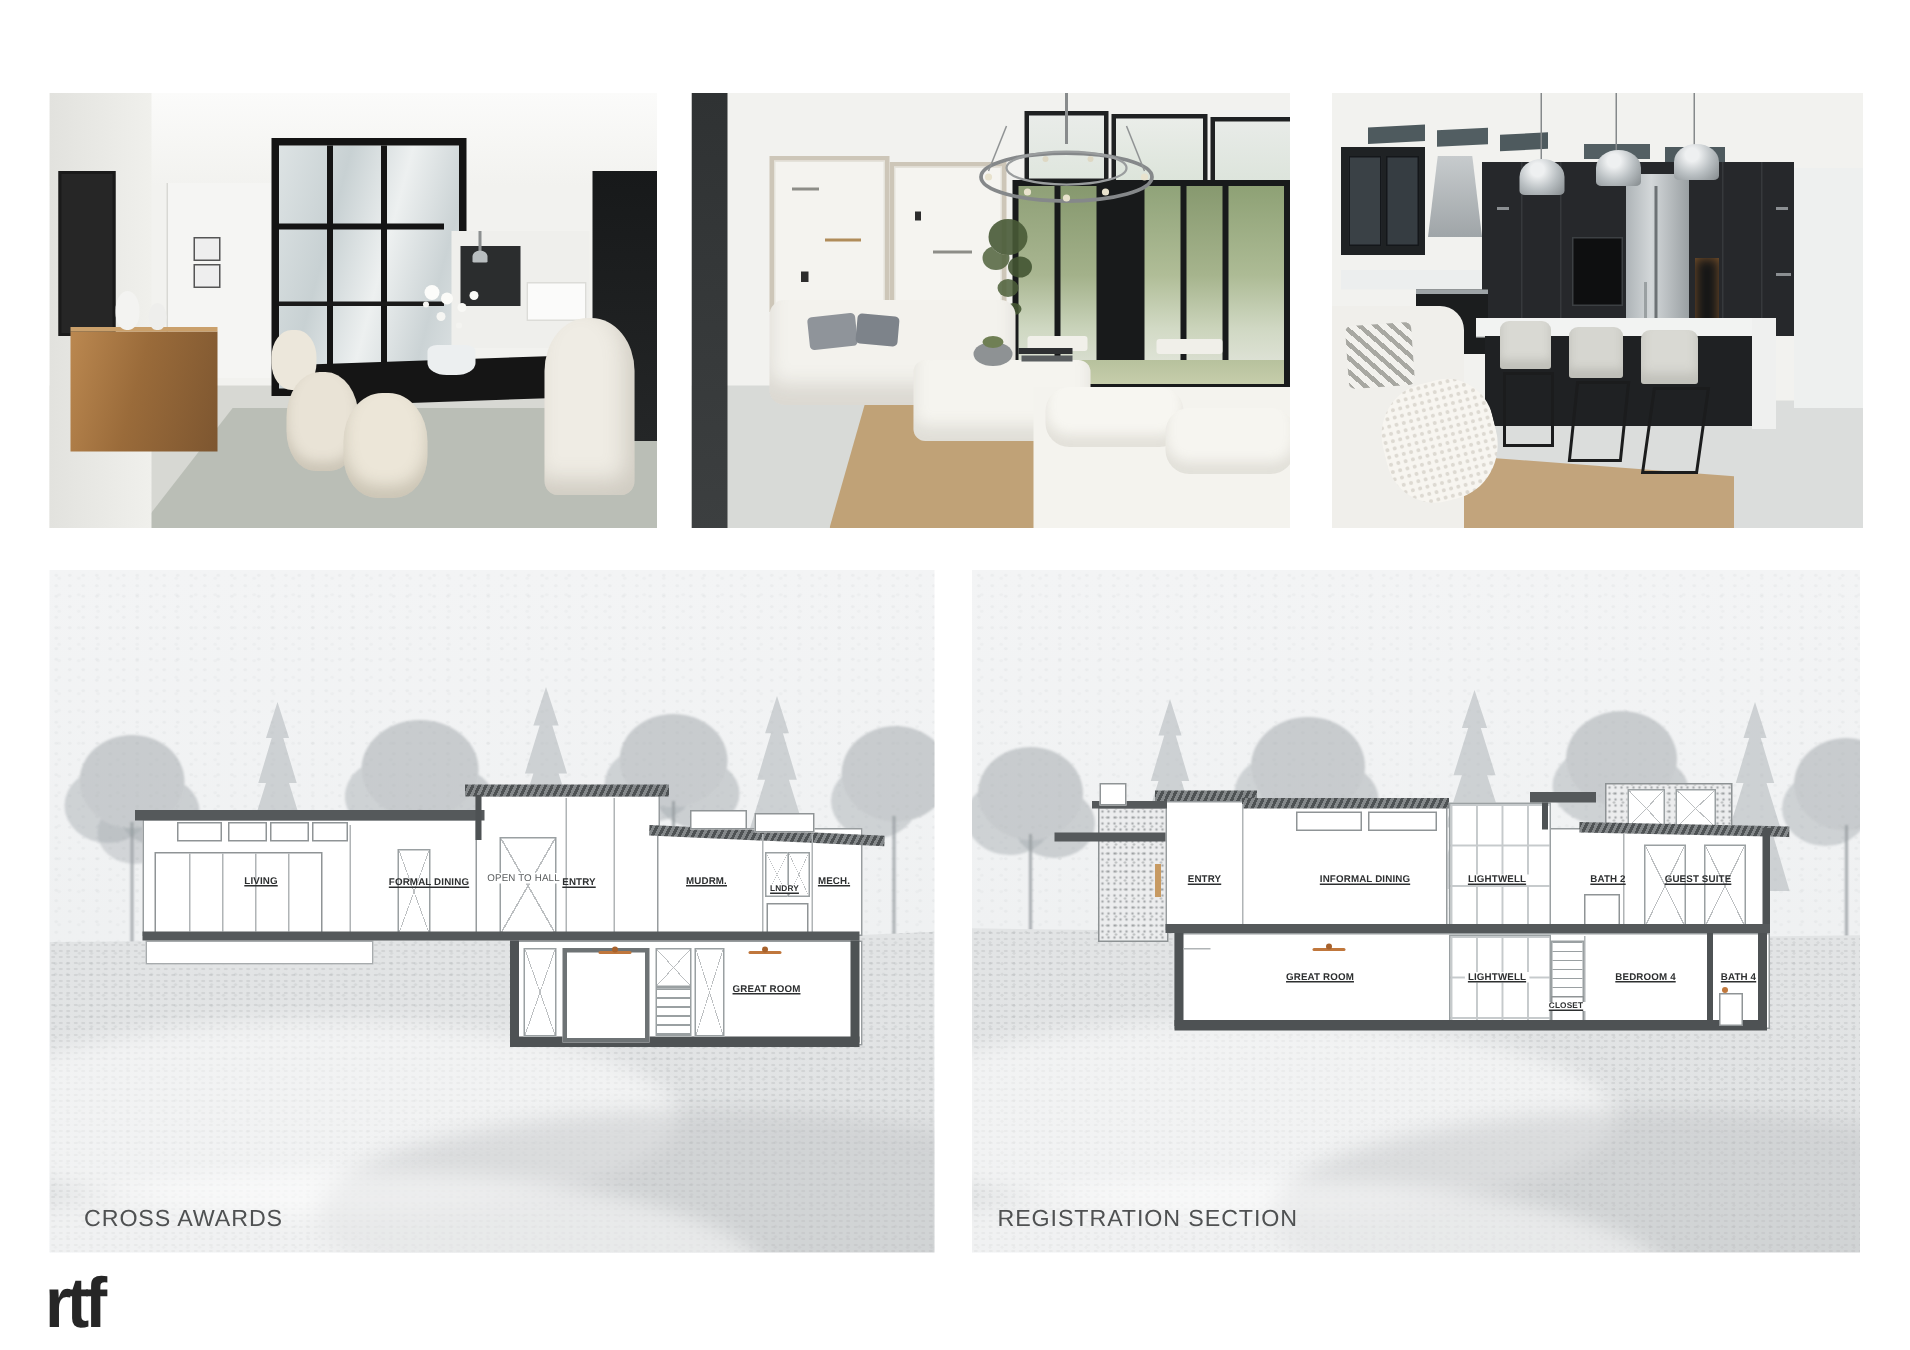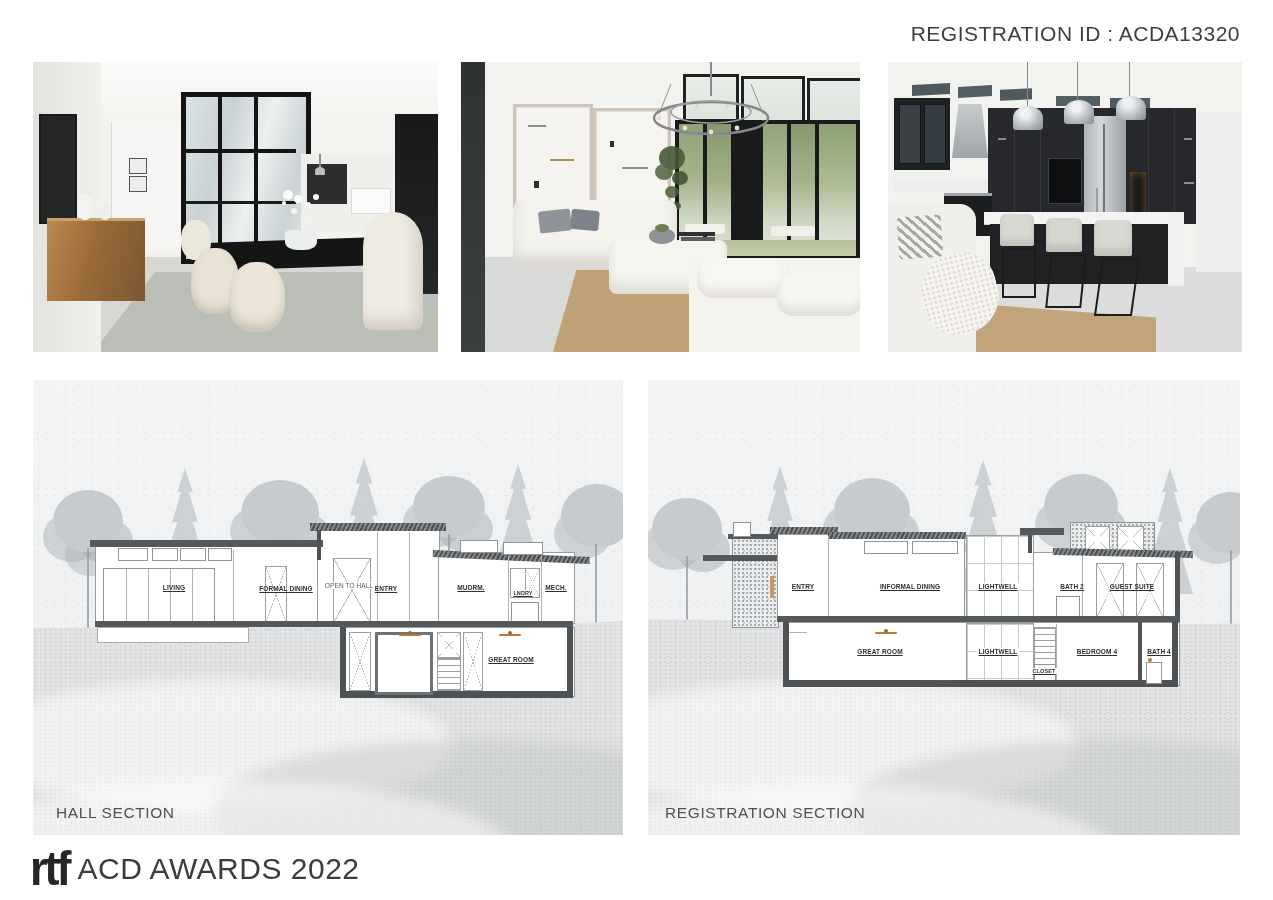--- a/index.html
+++ b/index.html
@@ -69,21 +69,20 @@
   .footer{position:absolute;left:30px;top:846px;display:flex;align-items:center;gap:9px;}
   .rtf-mark{font-size:45px;font-weight:bold;color:#262626;letter-spacing:-3px;line-height:1;
             transform:scaleY(1.05);}
   .awards-text{font-size:30px;color:#3a3c3d;letter-spacing:.5px;}
 </style>
 </head>
 <body>
 
 <div class="board">
 
-  <div class="reg-id">REGISTRATION ID : ACDA13320</div>
 
   <div class="photo" style="left:33px;width:405px;">
     <div class="abs" style="left:0;top:0;width:405px;height:62px;background:linear-gradient(#fbfbfa,#f2f2ef);"></div>
     <div class="abs" style="left:0;top:195px;width:405px;height:95px;background:#d7d8d3;"></div>
     <div class="abs" style="left:60px;top:210px;width:345px;height:80px;background:#babeb6;clip-path:polygon(18% 0,100% 0,100% 100%,0 100%);"></div>
     <div class="abs" style="left:0;top:0;width:68px;height:290px;background:linear-gradient(to right,#e2e2de,#f0f0ec);"></div>
     <div class="abs" style="left:6px;top:52px;width:34px;height:106px;background:#262626;border:2px solid #1a1a1a;"></div>
     <div class="abs" style="left:78px;top:60px;width:70px;height:130px;background:#f5f5f3;border-left:1px solid #d8d8d4;"></div>
     <div class="abs" style="left:96px;top:96px;width:16px;height:14px;border:1px solid #555;background:#eee;"></div>
     <div class="abs" style="left:96px;top:114px;width:16px;height:14px;border:1px solid #555;background:#eee;"></div>
@@ -315,21 +314,21 @@
     <div class="fan" style="left:466px;top:250px;"></div>
 
     <span class="rlbl" style="left:141px;top:204px;">LIVING</span>
     <span class="rlbl" style="left:253px;top:205px;">FORMAL DINING</span>
     <span class="rlbl nou chip" style="left:316px;top:202px;">OPEN TO HALL</span>
     <span class="rlbl" style="left:353px;top:205px;">ENTRY</span>
     <span class="rlbl" style="left:438px;top:204px;">MUDRM.</span>
     <span class="rlbl sm chip" style="left:490px;top:210px;">LNDRY</span>
     <span class="rlbl" style="left:523px;top:204px;">MECH.</span>
     <span class="rlbl" style="left:478px;top:276px;">GREAT ROOM</span>
-    <div class="caption" style="left:23px;top:424px;">HALL SECTION</div>
+    <div class="caption" style="left:23px;top:424px;">CROSS AWARDS</div>
   </div>
 
   <div class="panel" style="left:648px;width:592px;">
 
     <div class="tree" style="left:4px;top:118px;">
         <div class="canopy" style="width:70px;height:62px;box-shadow:-14px 16px 0 -6px rgba(165,171,175,.45),16px 20px 0 -8px rgba(165,171,175,.5);"></div>
         <div class="trunk" style="left:34px;top:58px;height:80px;"></div>
       </div>
     <div class="pine" style="left:100px;top:86px;width:64px;height:152px;"></div>
     <div class="tree" style="left:186px;top:98px;">
@@ -402,16 +401,15 @@
     <span class="rlbl" style="left:232px;top:268px;">GREAT ROOM</span>
     <span class="rlbl chip" style="left:350px;top:268px;">LIGHTWELL</span>
     <span class="rlbl sm chip" style="left:396px;top:288px;">CLOSET</span>
     <span class="rlbl" style="left:449px;top:268px;">BEDROOM 4</span>
     <span class="rlbl" style="left:511px;top:268px;">BATH 4</span>
     <div class="caption" style="left:17px;top:424px;">REGISTRATION SECTION</div>
   </div>
 
   <div class="footer">
     <span class="rtf-mark">rtf</span>
-    <span class="awards-text">ACD AWARDS 2022</span>
   </div>
 
 </div>
 
 </body></html>

